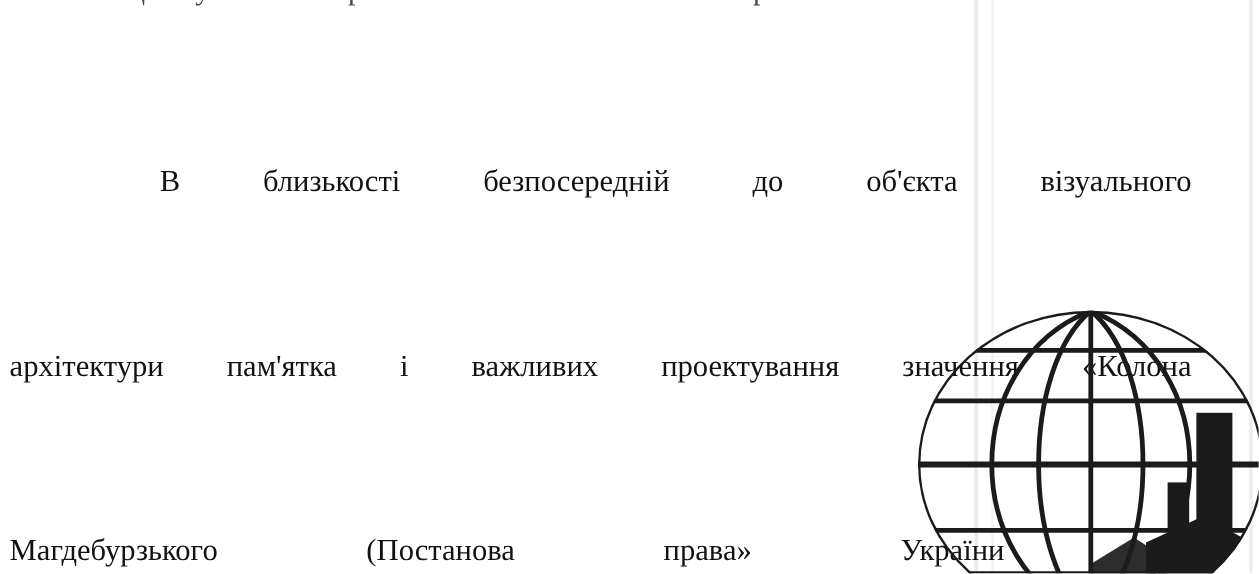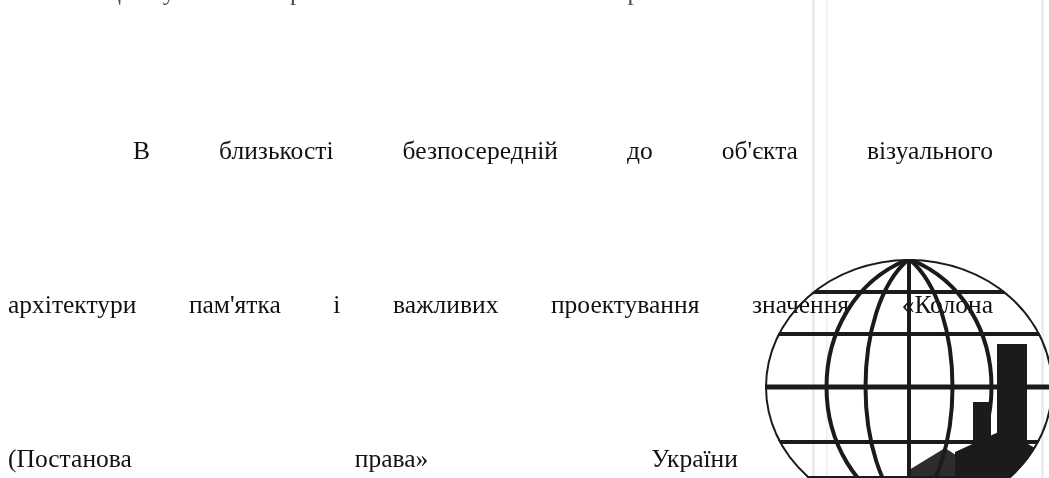--- a/index.html
+++ b/index.html
@@ -124,20 +124,21 @@
           <i>архітектури</i>
           <i>пам'ятка</i>
           <i>і</i>
           <i>важливих</i>
           <i>проектування</i>
           <i>значення</i>
           <i>«Колона</i>
         </span>
 
       <span class="jline justify">
+          <i>Магдебурзького</i>
           <i>(Постанова</i>
           <i>права»</i>
           <i>України</i>
           <i>від</i>
         </span>
 
       
 
       
 

